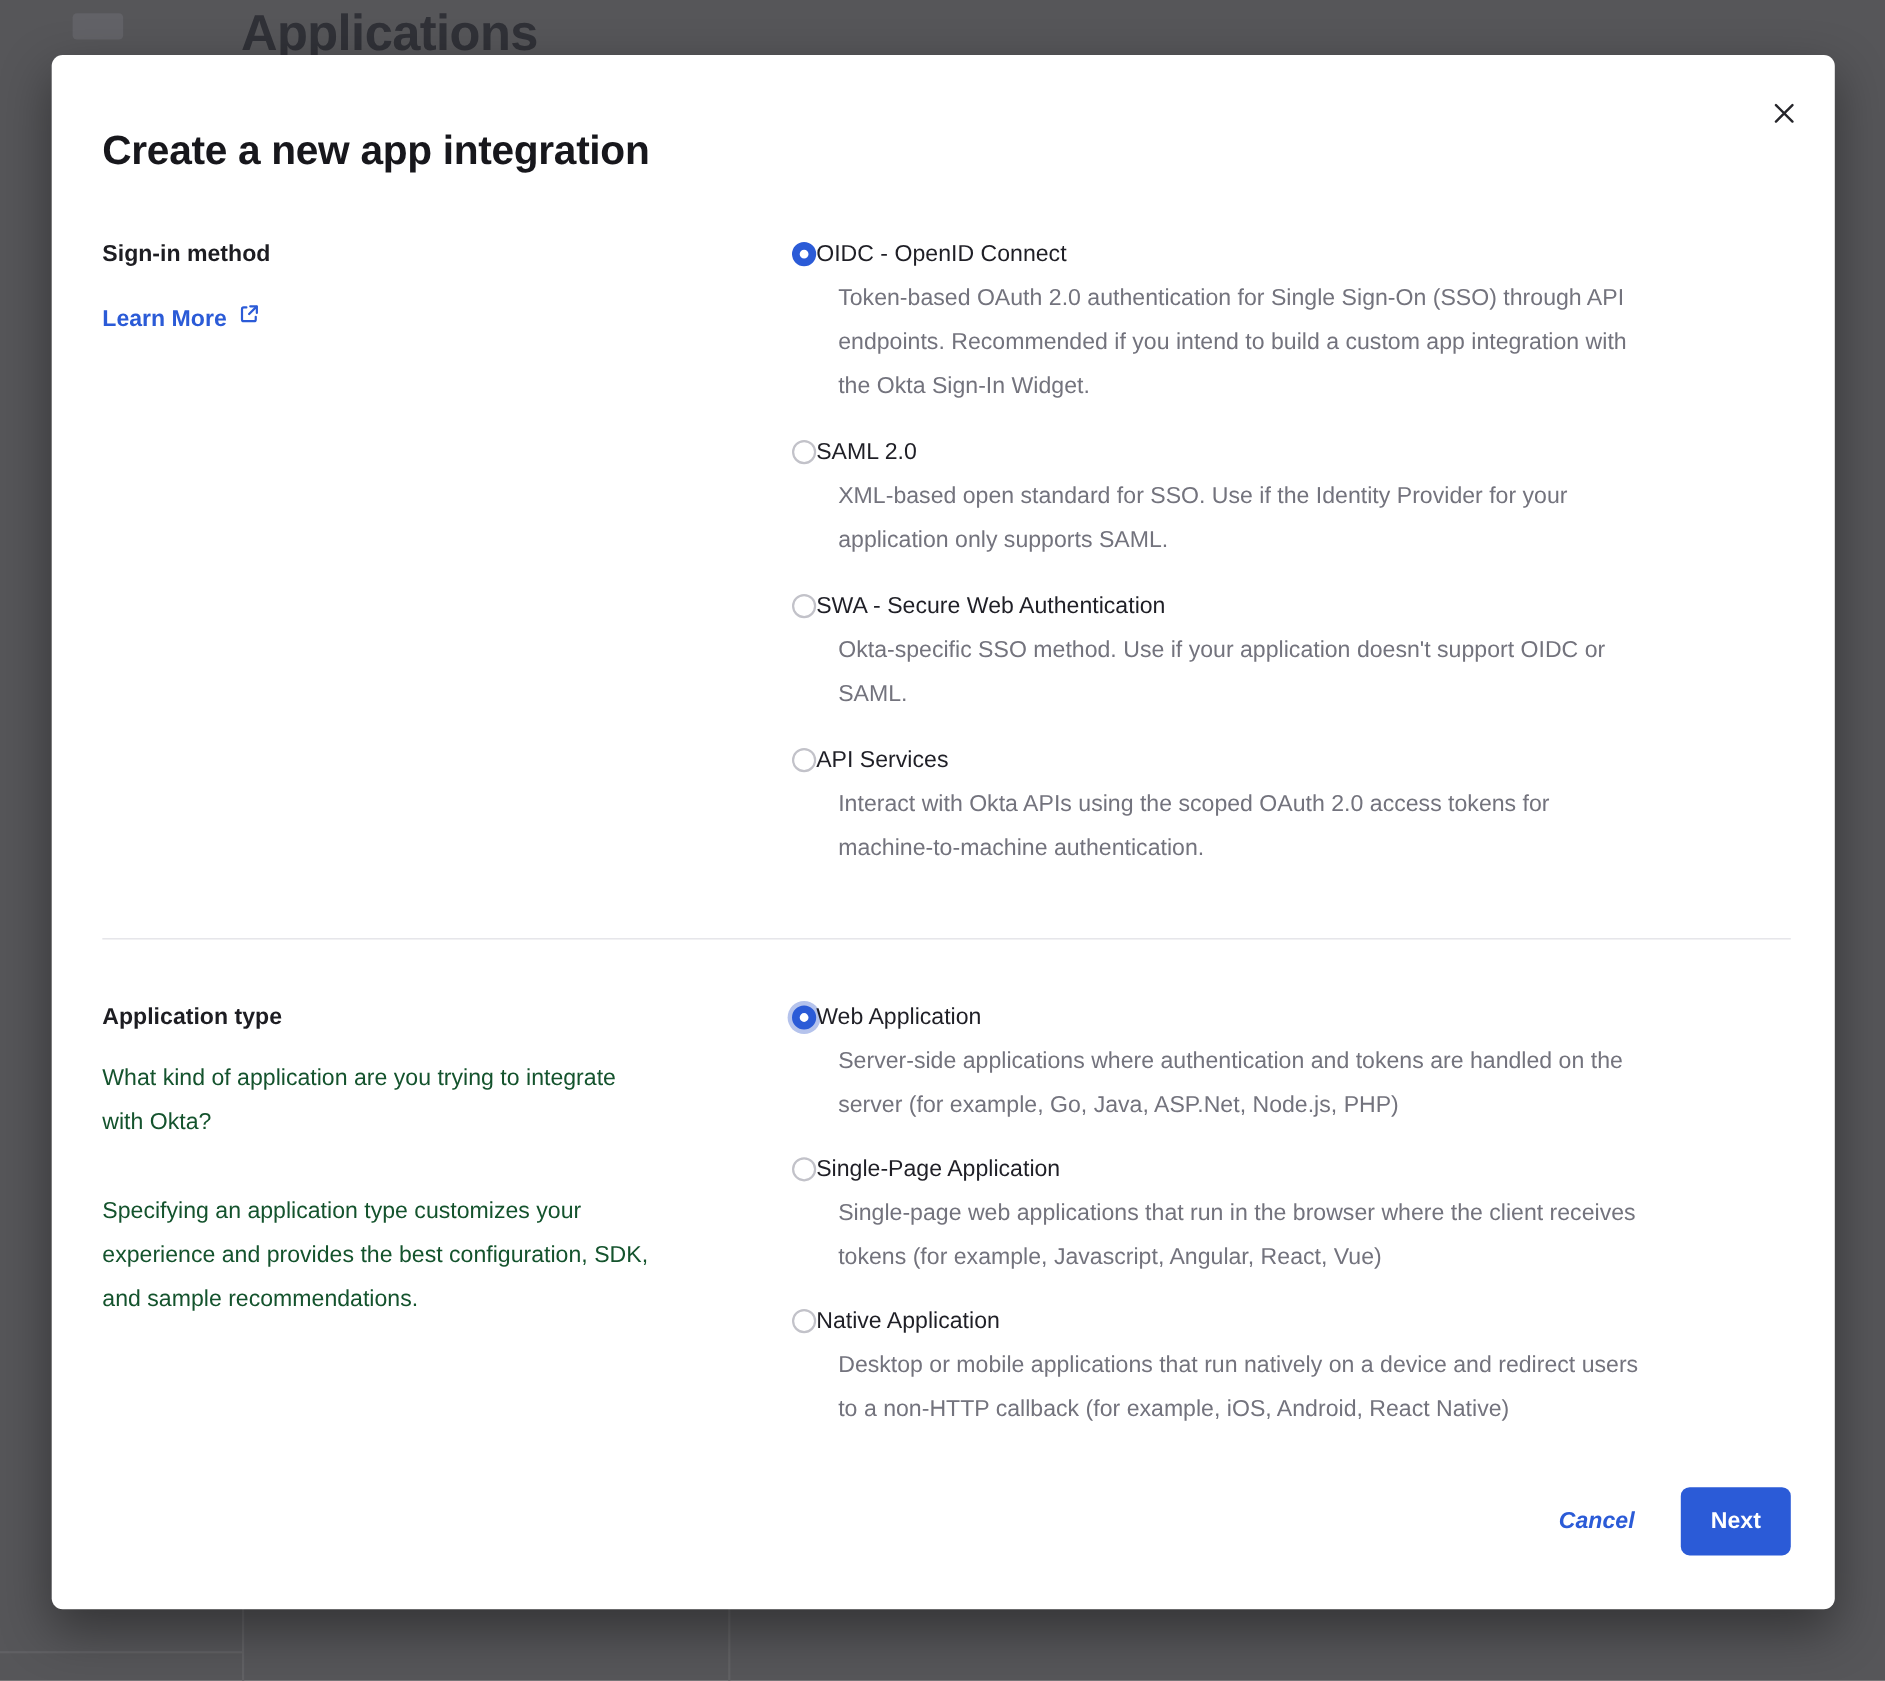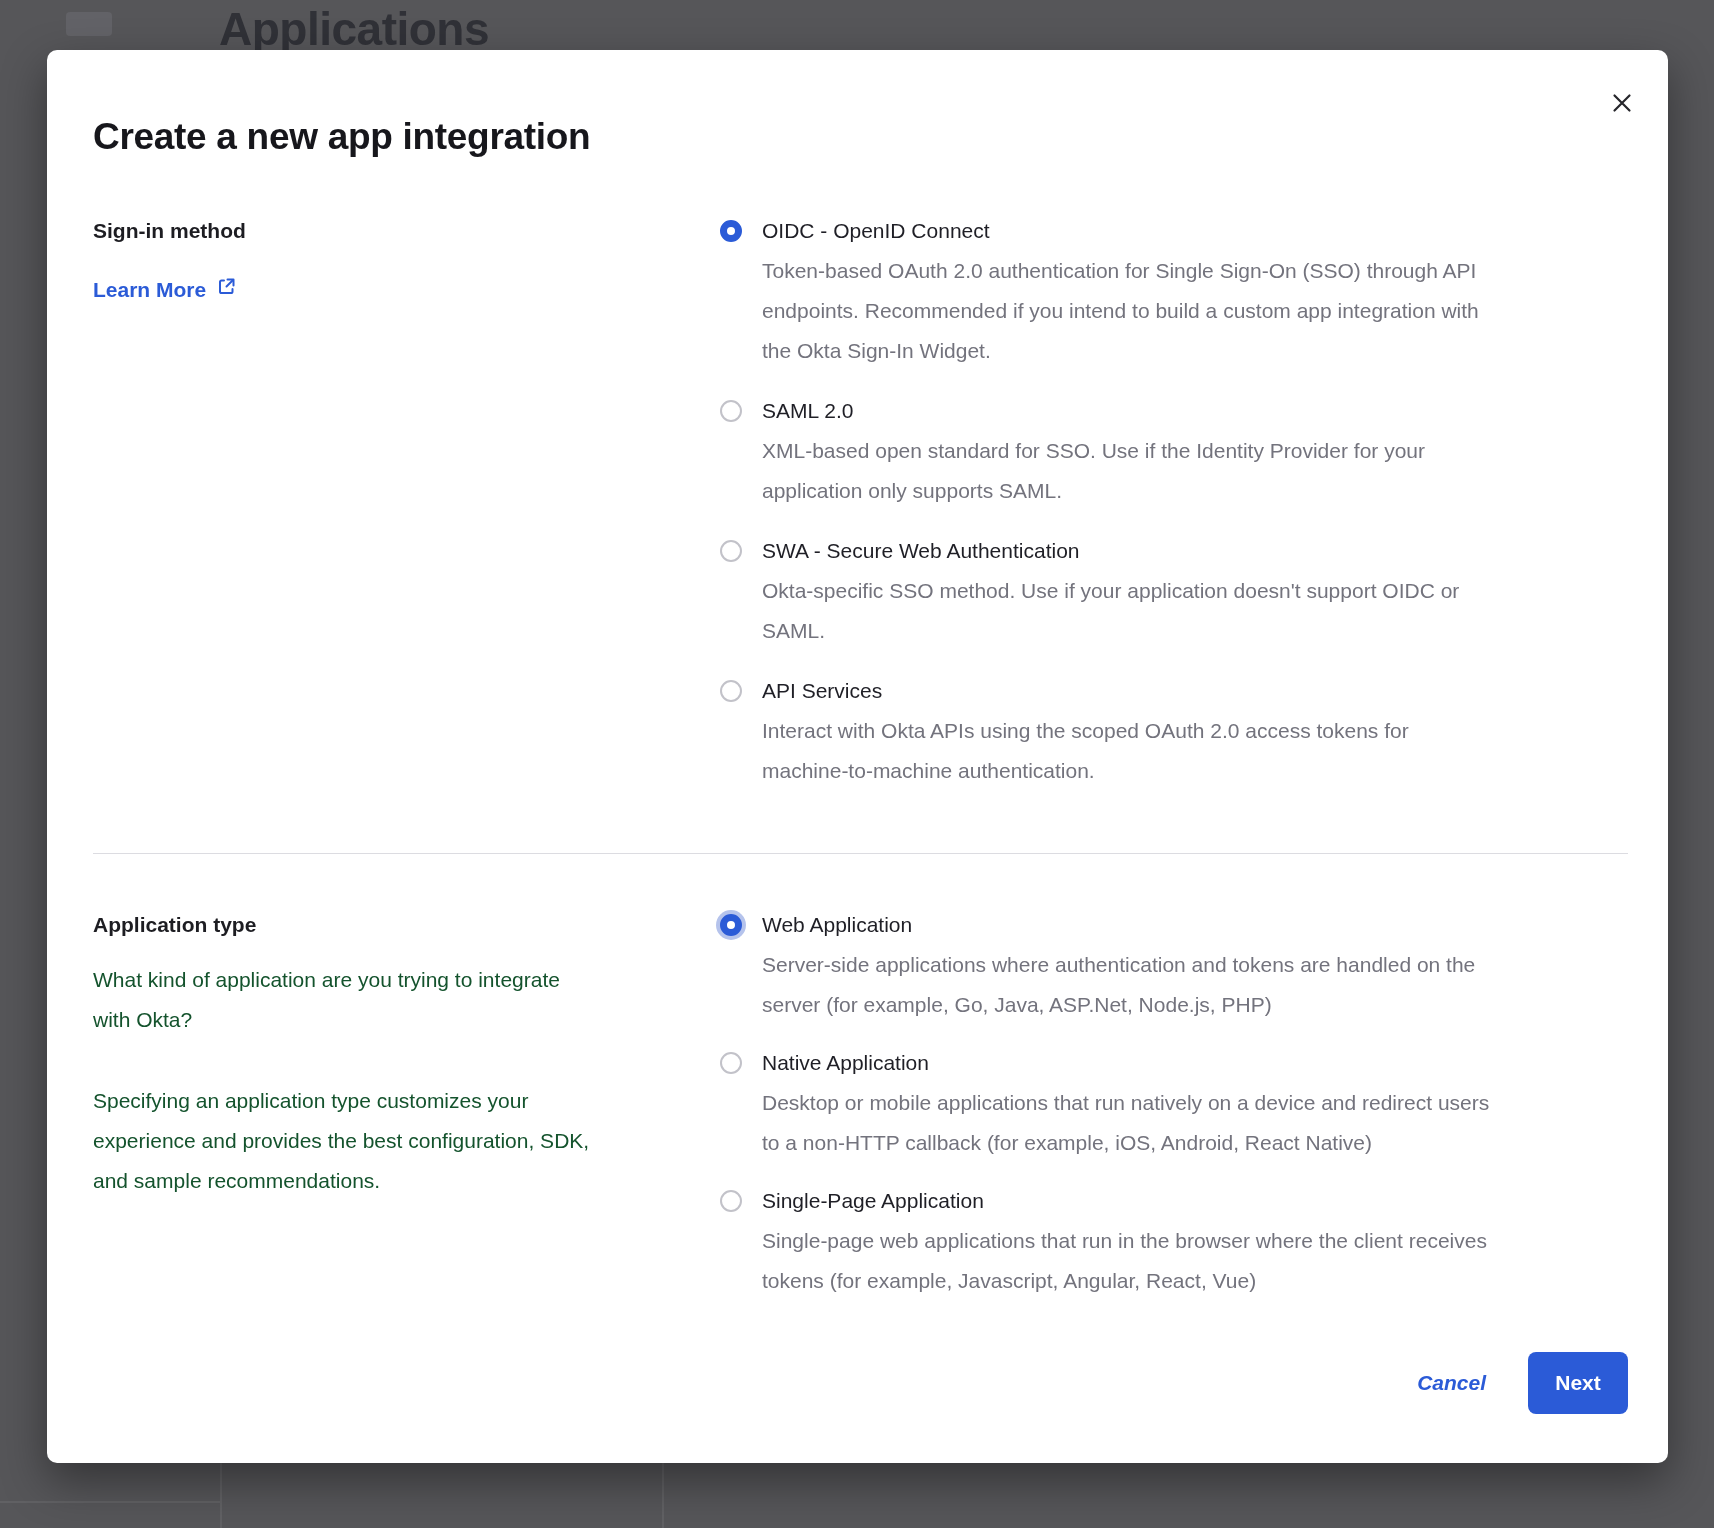--- a/index.html
+++ b/index.html
@@ -58,21 +58,21 @@
   .learn-more {
     margin-top:19px;
     display:inline-flex; align-items:flex-end; gap:10px;
     font-size:21px; line-height:40px; font-weight:700;
     color:#2b5bd7; text-decoration:none; cursor:pointer;
   }
 
   .option { margin-bottom:20px; }
   .section2 .option { margin-bottom:18px; }
   .option:last-child { margin-bottom:0 !important; }
-  .option-head { display:flex; align-items:center; gap:20px; line-height:40px; cursor:pointer; }
+  .option-head { display:flex; align-items:center; line-height:40px; cursor:pointer; }
   .radio {
     width:22px; height:22px; flex:0 0 22px;
     border-radius:50%; background:#fff;
   }
   .radio.unsel { border:2px solid #c2c2c9; }
   .radio.sel   { border:7px solid #2b5bd7; }
   .radio.halo  { box-shadow:0 0 0 4px #b5c3ec; }
   .option-label { font-size:21px; color:#1f1f26; }
   .option-desc {
     margin-left:42px;
@@ -203,33 +203,33 @@
           <span class="radio sel halo"></span>
           <span class="option-label">Web Application</span>
         </div>
         <div class="option-desc">Server-side applications where authentication and tokens are handled on the
 server (for example, Go, Java, ASP.Net, Node.js, PHP)</div>
       </div>
 
       <div class="option">
         <div class="option-head">
           <span class="radio unsel"></span>
+          <span class="option-label">Single-Page Application</span>
+        </div>
+        <div class="option-desc">Single-page web applications that run in the browser where the client receives
+tokens (for example, Javascript, Angular, React, Vue)</div>
+      </div>
+
+      <div class="option">
+        <div class="option-head">
+          <span class="radio unsel"></span>
           <span class="option-label">Native Application</span>
         </div>
         <div class="option-desc">Desktop or mobile applications that run natively on a device and redirect users
 to a non-HTTP callback (for example, iOS, Android, React Native)</div>
-      </div>
-
-      <div class="option">
-        <div class="option-head">
-          <span class="radio unsel"></span>
-          <span class="option-label">Single-Page Application</span>
-        </div>
-        <div class="option-desc">Single-page web applications that run in the browser where the client receives
-tokens (for example, Javascript, Angular, React, Vue)</div>
       </div>
 
     </div>
   </div>
 
   <div class="footer">
     <button class="cancel-btn">Cancel</button>
     <button class="next-btn">Next</button>
   </div>
 

